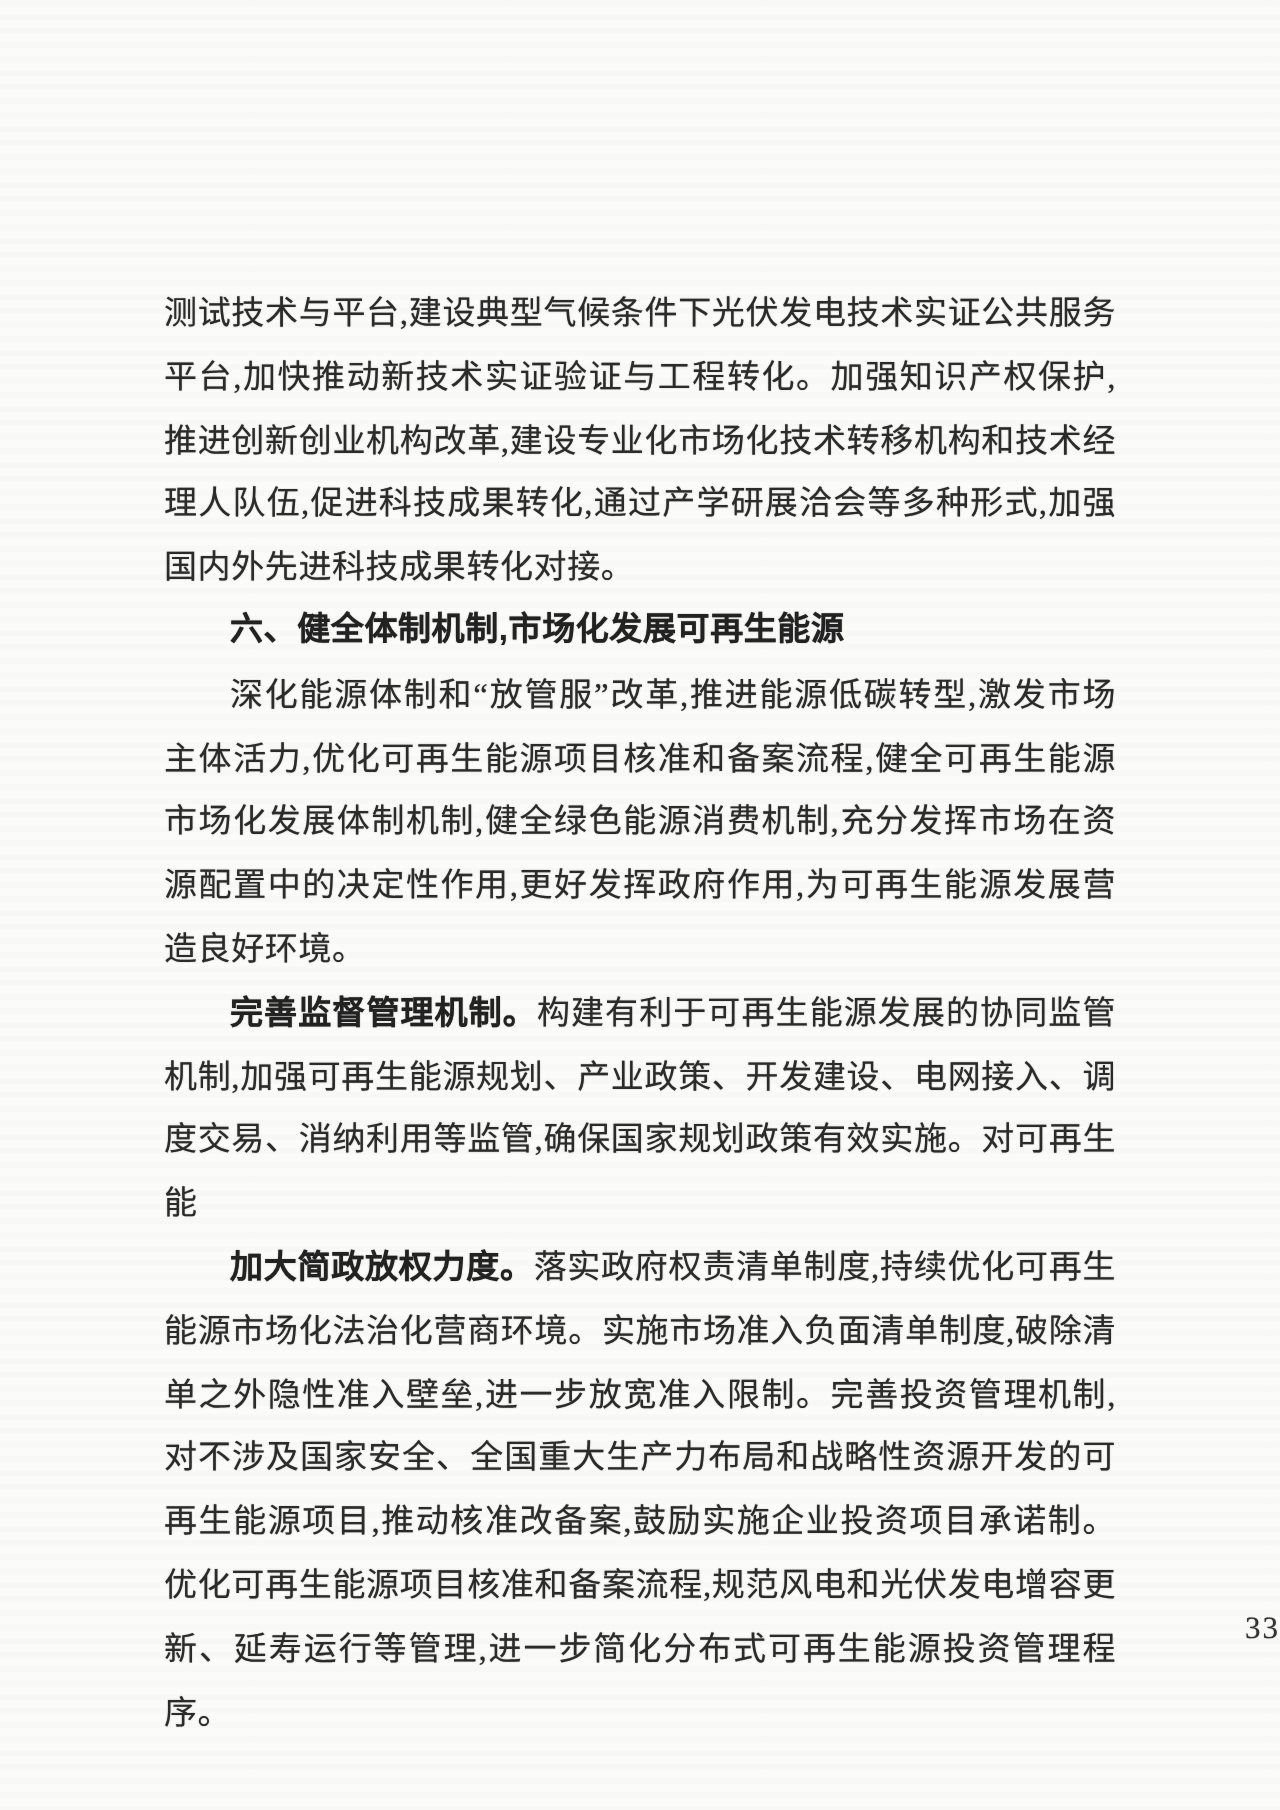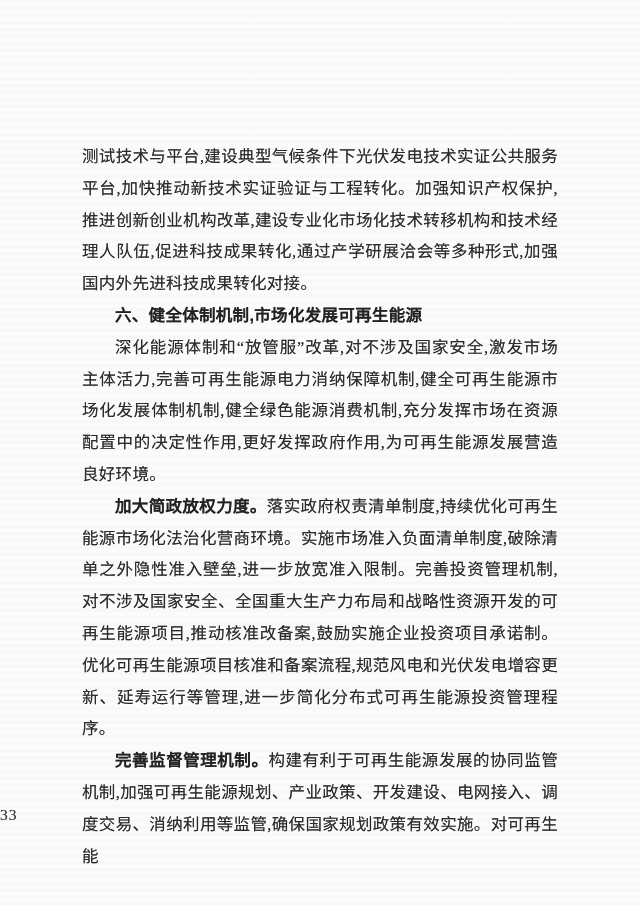--- a/index.html
+++ b/index.html
@@ -61,40 +61,40 @@
   }
   .lead-in {
     font-weight: 700;
     color: #222222;
   }
   .page-number {
     position: absolute;
     top: 806px;
     left: 0;
     width: 100%;
-    text-align: left;
+    text-align: right;
     font-size: 15.5px;
     letter-spacing: 1px;
     color: #333333;
     text-shadow: 0 0 0.6px rgba(43,43,43,0.5);
   }
 </style>
 </head>
 <body>
 
 <div class="page">
   <div class="content">
 
     <p class="body-para continuation">测试技术与平台,建设典型气候条件下光伏发电技术实证公共服务平台,加快推动新技术实证验证与工程转化。加强知识产权保护,推进创新创业机构改革,建设专业化市场化技术转移机构和技术经理人队伍,促进科技成果转化,通过产学研展洽会等多种形式,加强国内外先进科技成果转化对接。</p>
 
     <h2 class="section-heading">六、健全体制机制,市场化发展可再生能源</h2>
 
-    <p class="body-para">深化能源体制和“放管服”改革,对不涉及国家安全,激发市场主体活力,完善可再生能源电力消纳保障机制,健全可再生能源市场化发展体制机制,健全绿色能源消费机制,充分发挥市场在资源配置中的决定性作用,更好发挥政府作用,为可再生能源发展营造良好环境。</p>
+    <p class="body-para">深化能源体制和“放管服”改革,推进能源低碳转型,激发市场主体活力,优化可再生能源项目核准和备案流程,健全可再生能源市场化发展体制机制,健全绿色能源消费机制,充分发挥市场在资源配置中的决定性作用,更好发挥政府作用,为可再生能源发展营造良好环境。</p>
 
 
+    <p class="body-para"><span class="lead-in">完善监督管理机制。</span><span>构建有利于可再生能源发展的协同监管机制,加强可再生能源规划、产业政策、开发建设、电网接入、调度交易、消纳利用等监管,确保国家规划政策有效实施。对可再生能</span></p>
+
     <p class="body-para"><span class="lead-in">加大简政放权力度。</span><span>落实政府权责清单制度,持续优化可再生能源市场化法治化营商环境。实施市场准入负面清单制度,破除清单之外隐性准入壁垒,进一步放宽准入限制。完善投资管理机制,对不涉及国家安全、全国重大生产力布局和战略性资源开发的可再生能源项目,推动核准改备案,鼓励实施企业投资项目承诺制。优化可再生能源项目核准和备案流程,规范风电和光伏发电增容更新、延寿运行等管理,进一步简化分布式可再生能源投资管理程序。</span></p>
-
-    <p class="body-para"><span class="lead-in">完善监督管理机制。</span><span>构建有利于可再生能源发展的协同监管机制,加强可再生能源规划、产业政策、开发建设、电网接入、调度交易、消纳利用等监管,确保国家规划政策有效实施。对可再生能</span></p>
 
   </div>
 
   <div class="page-number">33</div>
 </div>
 
 </body></html>

